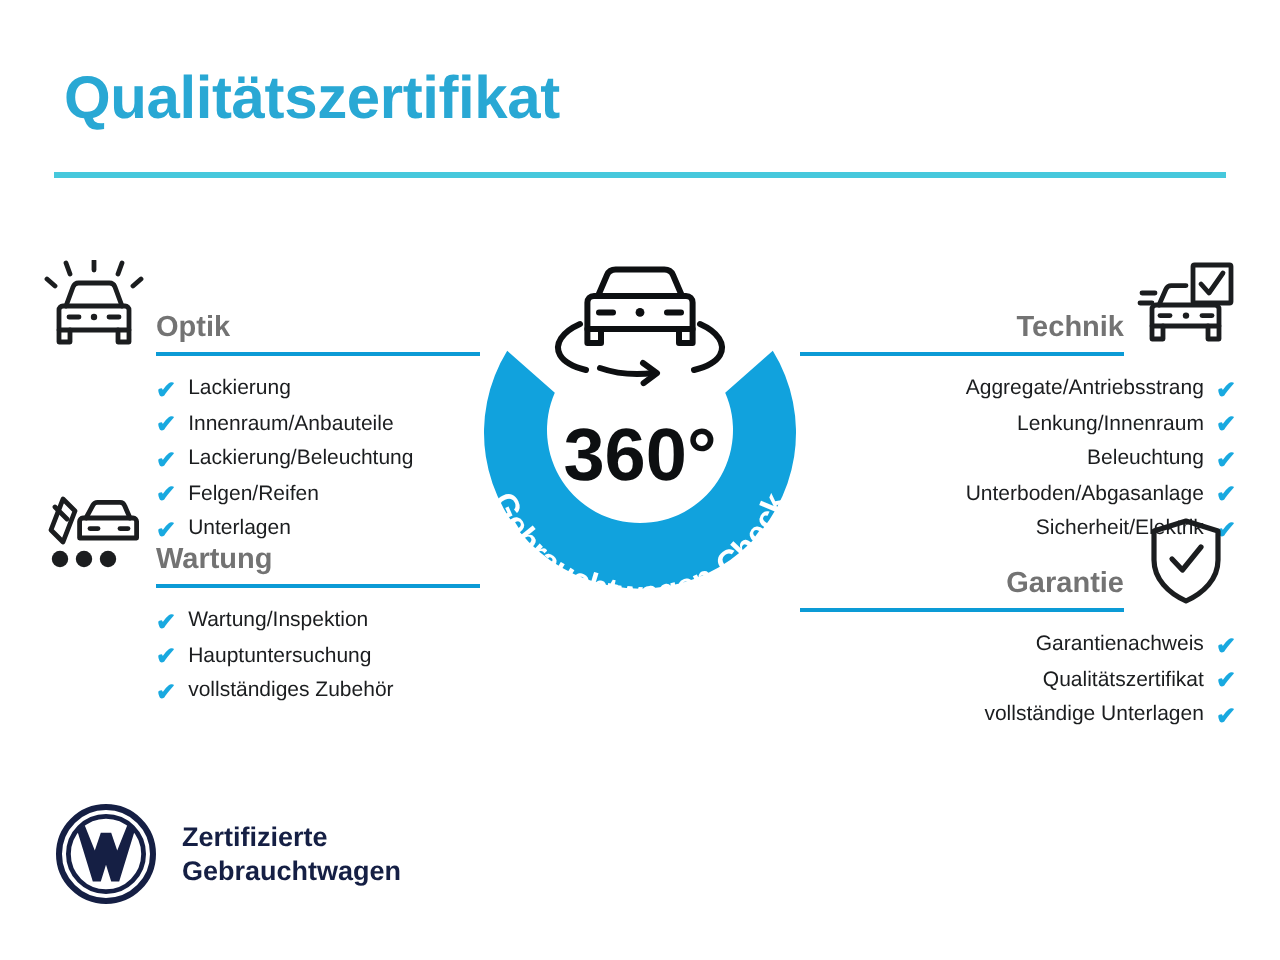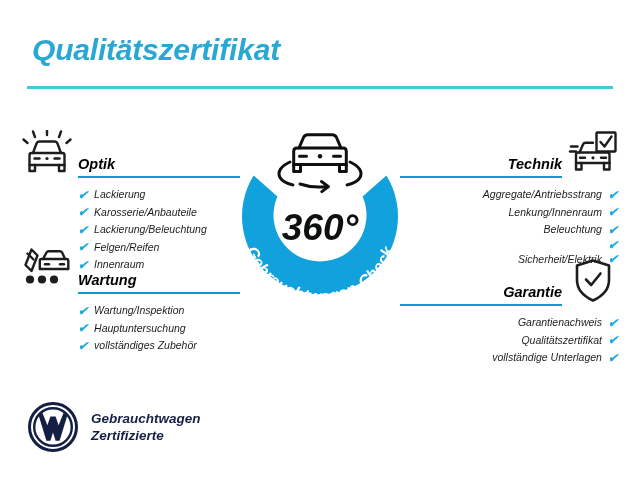--- a/index.html
+++ b/index.html
@@ -9,21 +9,20 @@
   }
   body {
     font-family: "Liberation Sans", sans-serif;
   }
   #page {
     position: relative;
     width: 640px;
     height: 480px;
     background: #ffffff;
     overflow: hidden;
-    font-style: italic;
   }
 
   
   .page-title {
     position: absolute;
     left: 32px;
     top: 33px;
     font-size: 30px;
     font-weight: bold;
     color: #29a8d4;
@@ -64,21 +63,21 @@
   .sec-title-wrap {
     position: absolute;
     bottom: 0px;
   }
   .sec-left  .sec-title-wrap { left: 56px;  right: 0px; }
   .sec-right .sec-title-wrap { right: 56px; left: 0px; }
 
   .sec-title {
     font-size: 14.5px;
     font-weight: bold;
-    color: #000000;
+    color: #737373;
     line-height: 17px;
     padding-bottom: 3px;
     margin-top: 20px;
   }
   .sec-left  .sec-title { text-align: left; }
   .sec-right .sec-title { text-align: right; }
 
   .sec-rule {
     height: 2px;
     background: #0c9bd6;
@@ -176,33 +175,33 @@
         <div class="sec-rule"></div>
       </div>
     </div>
     <ul class="check-list">
       <li class="check-item">
         <span class="chk">✔</span>
         <span>Lackierung</span>
       </li>
       <li class="check-item">
         <span class="chk">✔</span>
-        <span>Karosserie/Anbauteile</span>
+        <span>Innenraum/Anbauteile</span>
       </li>
       <li class="check-item">
         <span class="chk">✔</span>
         <span>Lackierung/Beleuchtung</span>
       </li>
       <li class="check-item">
         <span class="chk">✔</span>
         <span>Felgen/Reifen</span>
       </li>
       <li class="check-item">
         <span class="chk">✔</span>
-        <span>Innenraum</span>
+        <span>Unterlagen</span>
       </li>
     </ul>
   </div>
 
   <div class="section sec-wartung sec-left">
     <div class="sec-head">
       <div class="sec-icon">
         <svg viewBox="0 0 50 46" width="50" height="46" fill="none" stroke="#1b1d1f" stroke-width="2.4" stroke-linecap="round" stroke-linejoin="round">
           <path d="M9.5 3.5 L15.5 9.5 L9.5 25 L3.5 19 Z"></path>
           <path d="M5.5 7.5 L11.5 13.5"></path>
@@ -266,20 +265,21 @@
       <li class="check-item">
         <span class="chk">✔</span>
         <span>Lenkung/Innenraum</span>
       </li>
       <li class="check-item">
         <span class="chk">✔</span>
         <span>Beleuchtung</span>
       </li>
       <li class="check-item">
         <span class="chk">✔</span>
+        <span>Unterboden/Abgasanlage</span>
       </li>
       <li class="check-item">
         <span class="chk">✔</span>
         <span>Sicherheit/Elektrik</span>
       </li>
     </ul>
   </div>
 
   <div class="section sec-garantie sec-right">
     <div class="sec-head">
@@ -347,18 +347,18 @@
   <div class="vw-block">
     <div class="vw-logo">
       <svg viewBox="0 0 50 50" width="50" height="50">
         <circle cx="25" cy="25" r="23.5" fill="none" stroke="#151f44" stroke-width="3"></circle>
         <circle cx="25" cy="25" r="18.8" fill="none" stroke="#151f44" stroke-width="2.4"></circle>
         <path d="M14.4 10.8 L19.4 23.2 L22.4 14.4 L27.6 14.4 L30.6 23.2 L35.6 10.8
                  L39.4 13.2 L31.6 38.8 L27.6 38.8 L25 30.4 L22.4 38.8 L18.4 38.8 L10.6 13.2 Z" fill="#151f44"></path>
       </svg>
     </div>
     <div class="vw-text">
+      <div>Zertifizierte</div>
       <div>Gebrauchtwagen</div>
-      <div>Zertifizierte</div>
     </div>
   </div>
 
 </div>
 
 </body></html>

